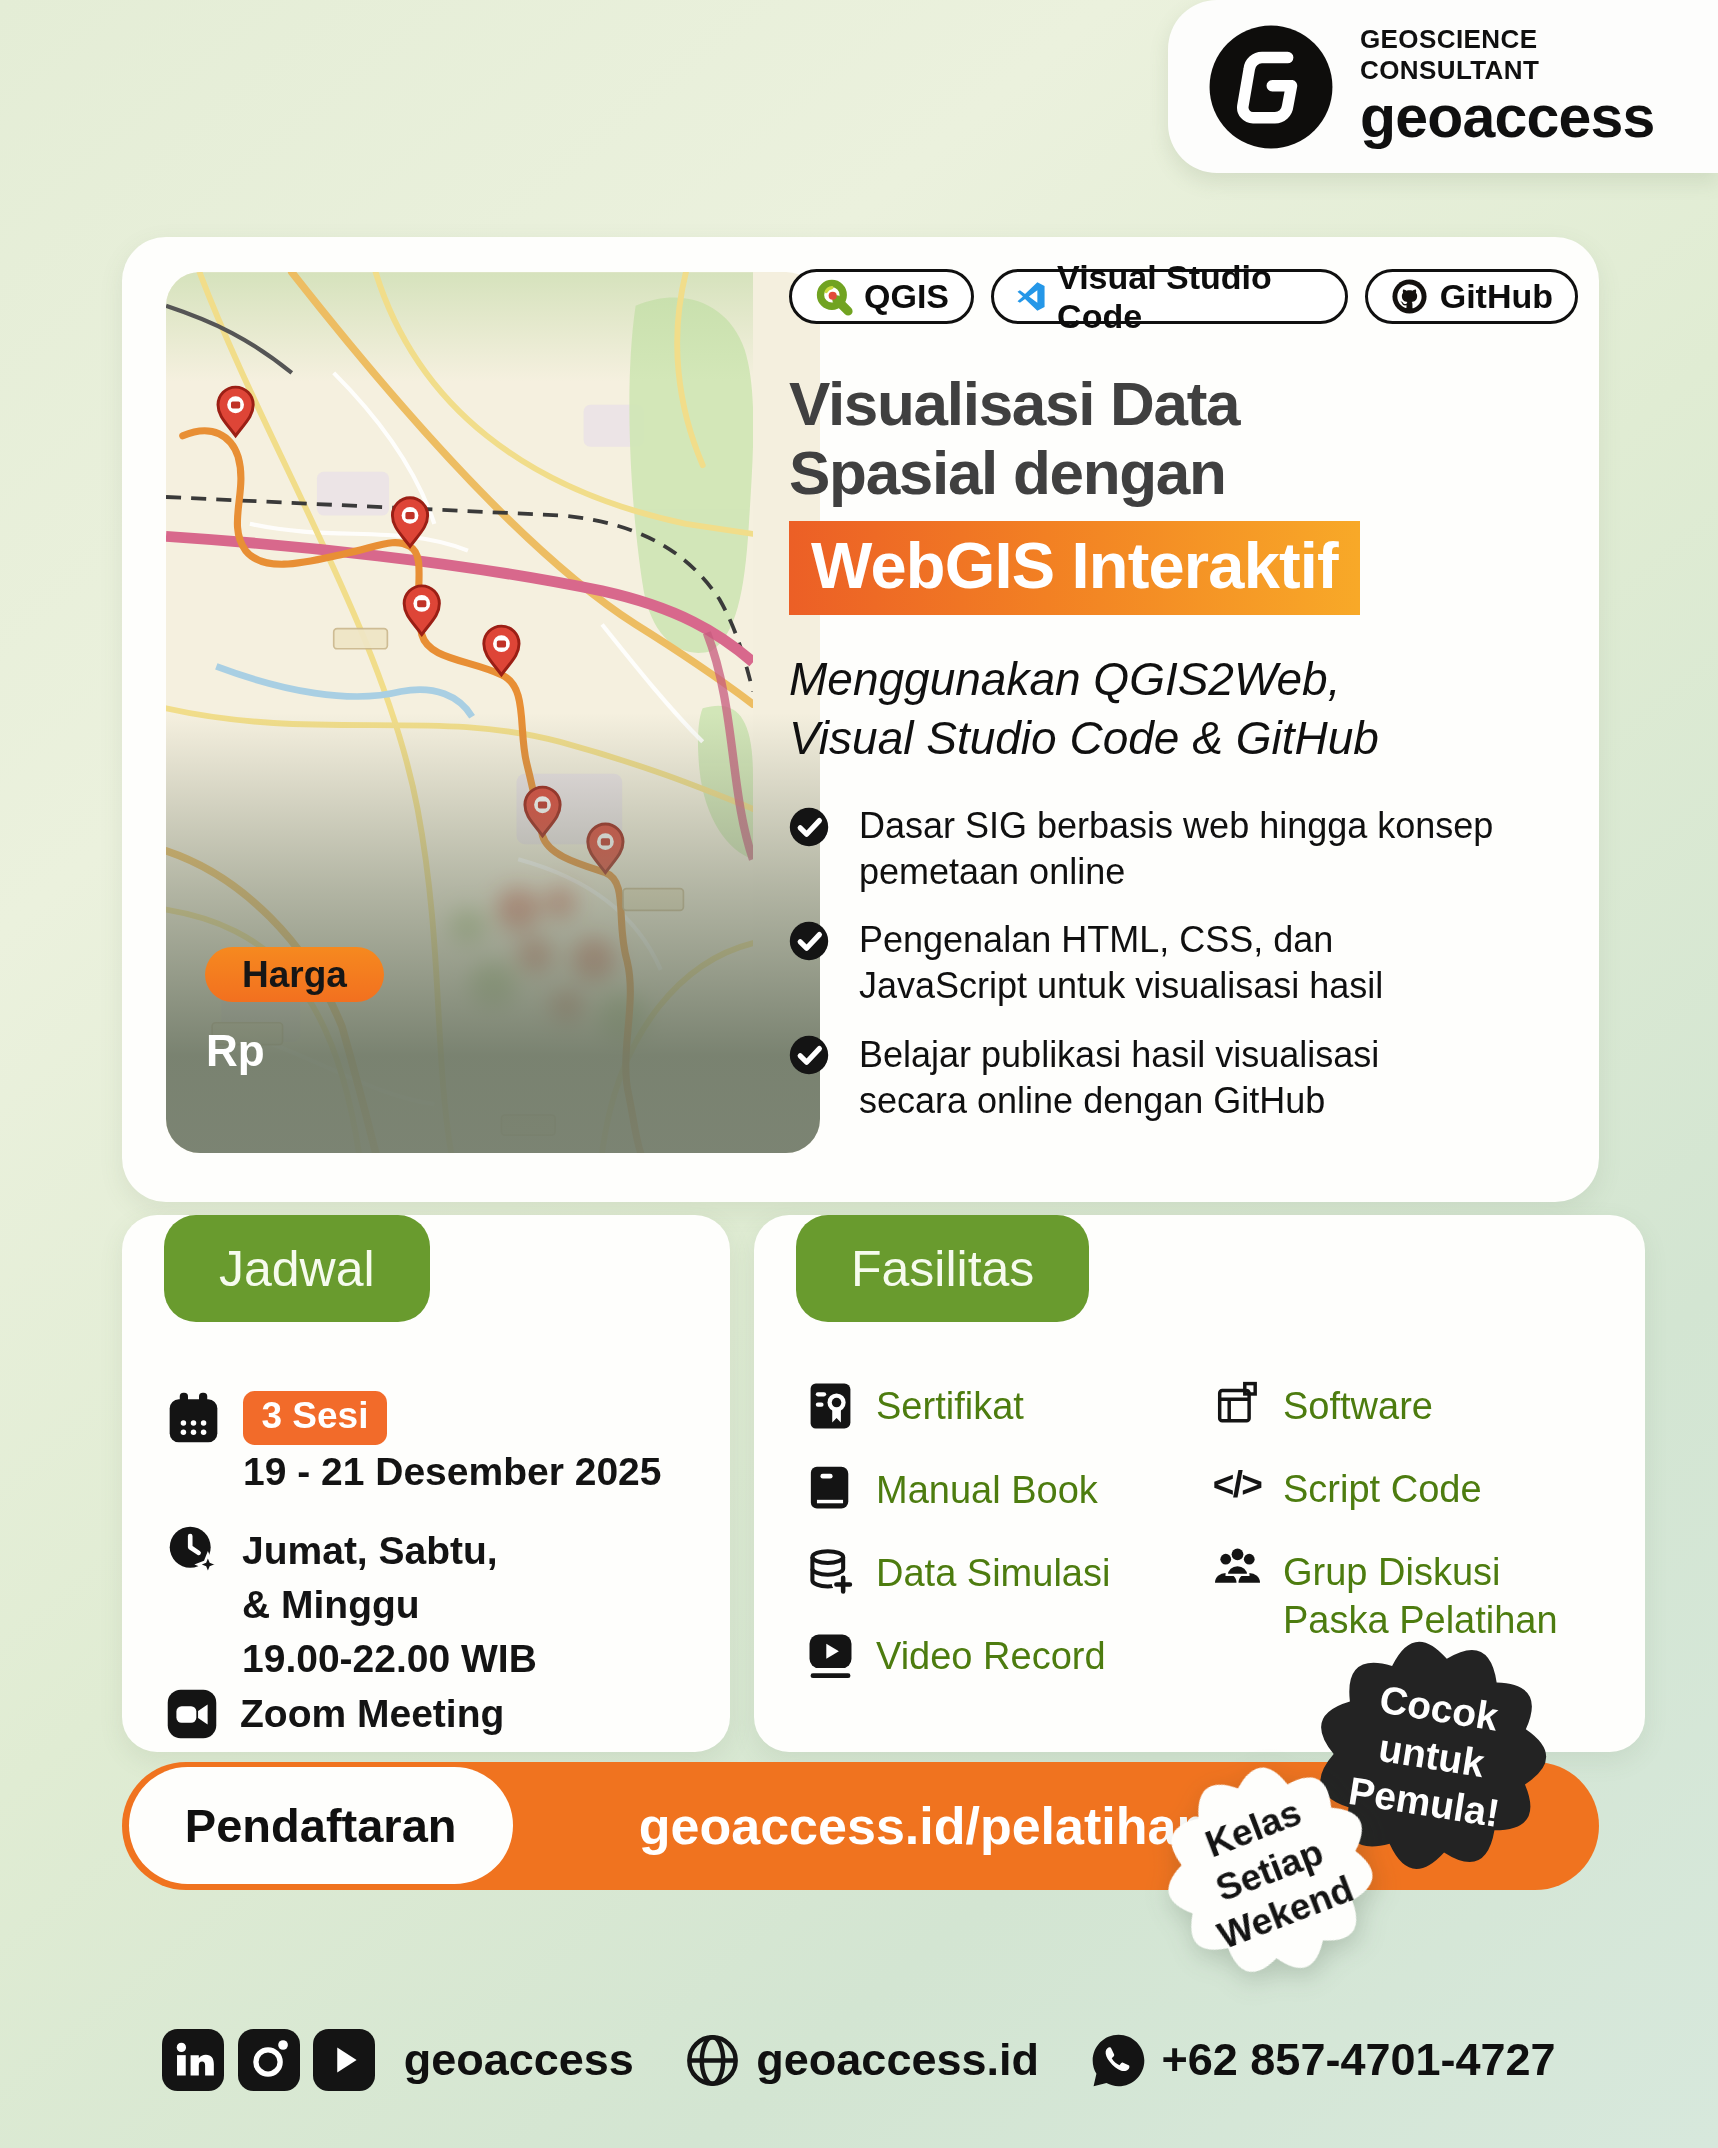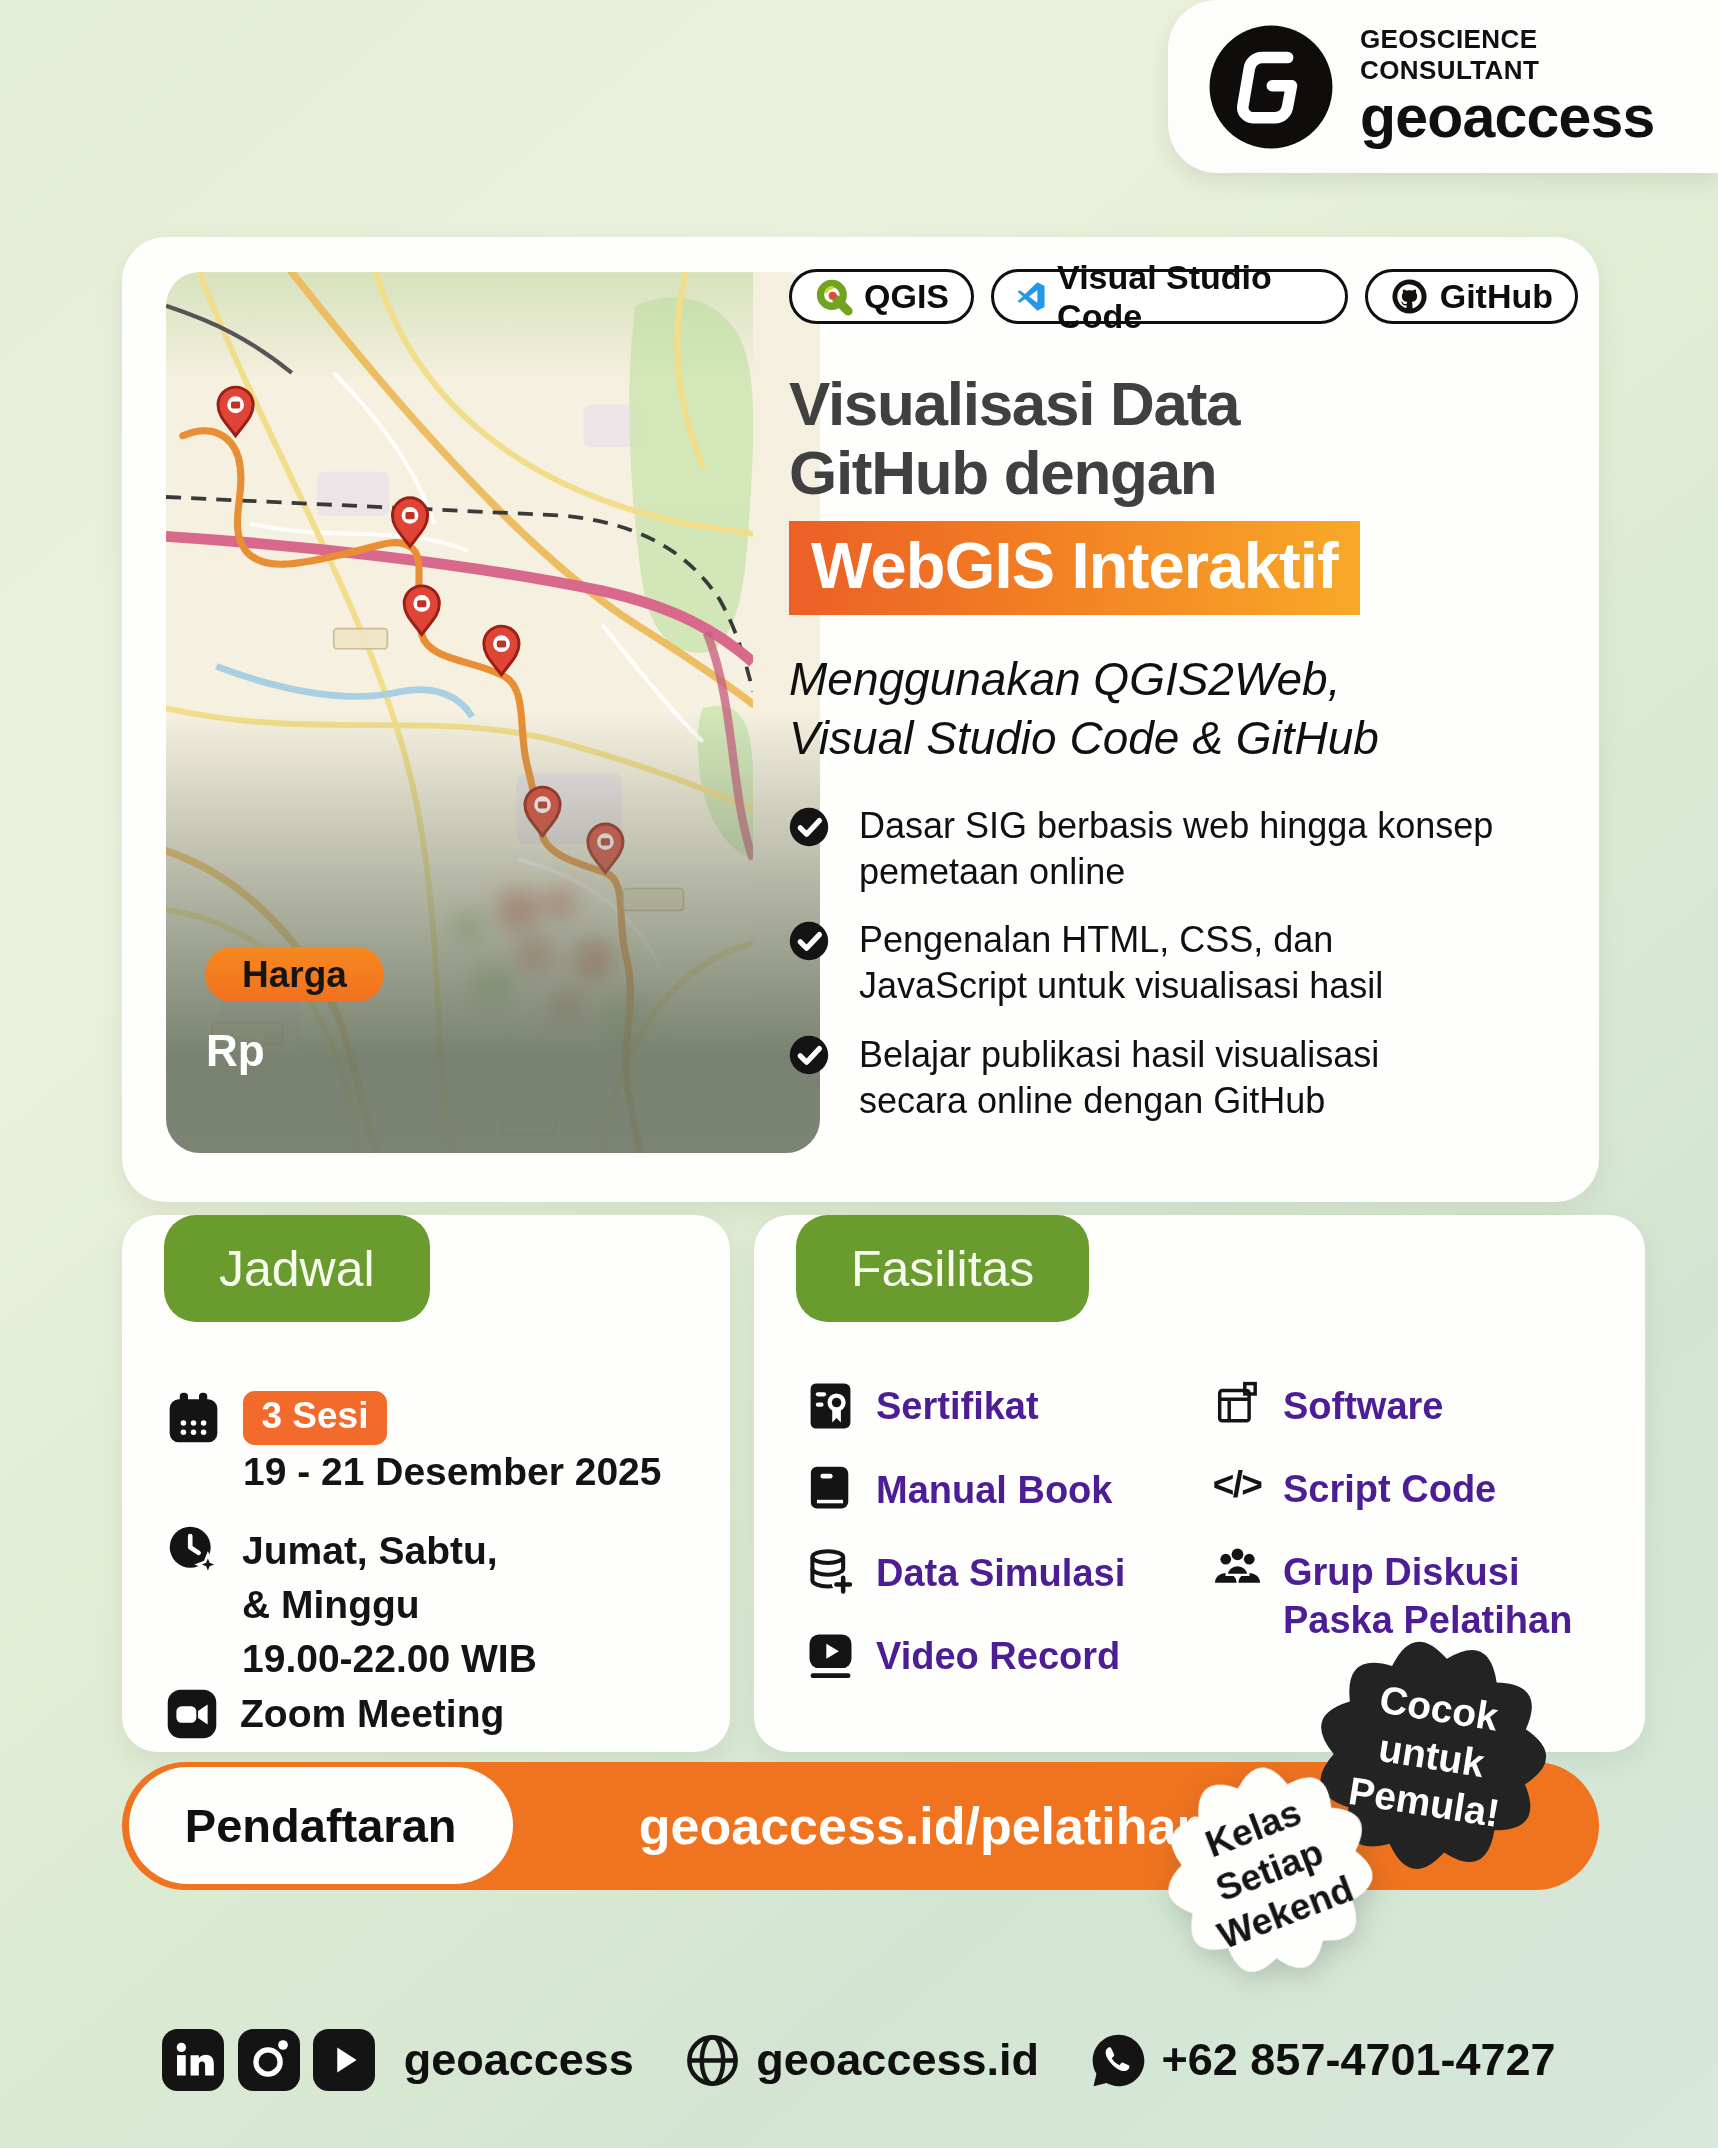--- a/index.html
+++ b/index.html
@@ -55,21 +55,21 @@
   .j-row{position:absolute;left:44px;display:flex;gap:22px;}
   .j-icon{flex:0 0 auto;}
   .j-text{font-size:39px;font-weight:bold;color:#141414;line-height:1.38;}
   .sesi-badge{display:inline-block;background:#f26b2a;color:#fff;font-size:37px;font-weight:bold;
     padding:4.2px 18.5px 7.6px;border-radius:11.7px;}
   .f-col{position:absolute;top:166px;display:flex;flex-direction:column;gap:34px;}
   .f-col.left{left:50px;}
   .f-col.right{left:457px;}
   .f-item{display:flex;gap:20px;align-items:flex-start;}
   .f-icon{flex:0 0 auto;width:52px;display:flex;justify-content:center;}
-  .f-label{font-size:38px;font-weight:bold;line-height:1.25;white-space:pre-line;color:#4c1d95;padding-top:1.7px;}
+  .f-label{font-size:38px;font-weight:normal;line-height:1.25;white-space:pre-line;color:#4d7c0f;padding-top:1.7px;}
   .code-glyph{font-size:37px;font-weight:bold;letter-spacing:-1.7px;padding-top:0px;}
   
   .regbar{position:absolute;left:122px;top:1762px;width:1477px;height:128px;background:#f0731f;border-radius:67px;}
   .reg-pill{position:absolute;left:6.7px;top:5px;width:384px;height:117px;background:#fefefc;border-radius:60px;
     display:flex;align-items:center;justify-content:center;font-size:47px;font-weight:600;color:#101010;}
   .reg-url{position:absolute;left:403px;width:797px;height:100%;display:flex;align-items:center;justify-content:center;
     font-size:52px;font-weight:bold;color:#fff;}
   
   .sticker{position:absolute;display:flex;align-items:center;justify-content:center;}
   .sticker svg{position:absolute;inset:0;width:100%;height:100%;}
@@ -244,21 +244,21 @@
           <svg width="39" height="39" viewBox="0 0 48 48">
             <circle cx="24" cy="24" r="21" fill="#14110f"></circle>
             <path fill="#fff" d="M24 9c-8.3 0-15 6.7-15 15 0 6.6 4.3 12.2 10.3 14.2.8.1 1-.3 1-.7v-2.6c-4.2.9-5-1.8-5-1.8-.7-1.7-1.7-2.2-1.7-2.2-1.4-.9.1-.9.1-.9 1.5.1 2.3 1.6 2.3 1.6 1.3 2.3 3.5 1.6 4.4 1.2.1-1 .5-1.6 1-2-3.3-.4-6.8-1.7-6.8-7.4 0-1.6.6-3 1.5-4-.2-.4-.7-1.9.1-4 0 0 1.3-.4 4.1 1.5 1.2-.3 2.5-.5 3.7-.5s2.5.2 3.7.5c2.8-1.9 4.1-1.5 4.1-1.5.8 2.1.3 3.6.1 4 1 1 1.5 2.4 1.5 4 0 5.7-3.5 7-6.8 7.4.5.5 1 1.4 1 2.8v4.1c0 .4.3.8 1 .7 6-2 10.3-7.6 10.3-14.2 0-8.3-6.7-15-15-15z"></path>
           </svg>
           <span>GitHub</span>
         </div>
       </div>
 
       <div class="title">
         <div>Visualisasi Data</div>
-        <div>GitHub dengan</div>
+        <div>Spasial dengan</div>
       </div>
       <div class="highlight">WebGIS Interaktif</div>
 
       <div class="subtitle">
         <div>Menggunakan QGIS2Web,</div>
         <div>Visual Studio Code &amp; GitHub</div>
       </div>
 
       <div class="bullets">
         <div class="bullet">

